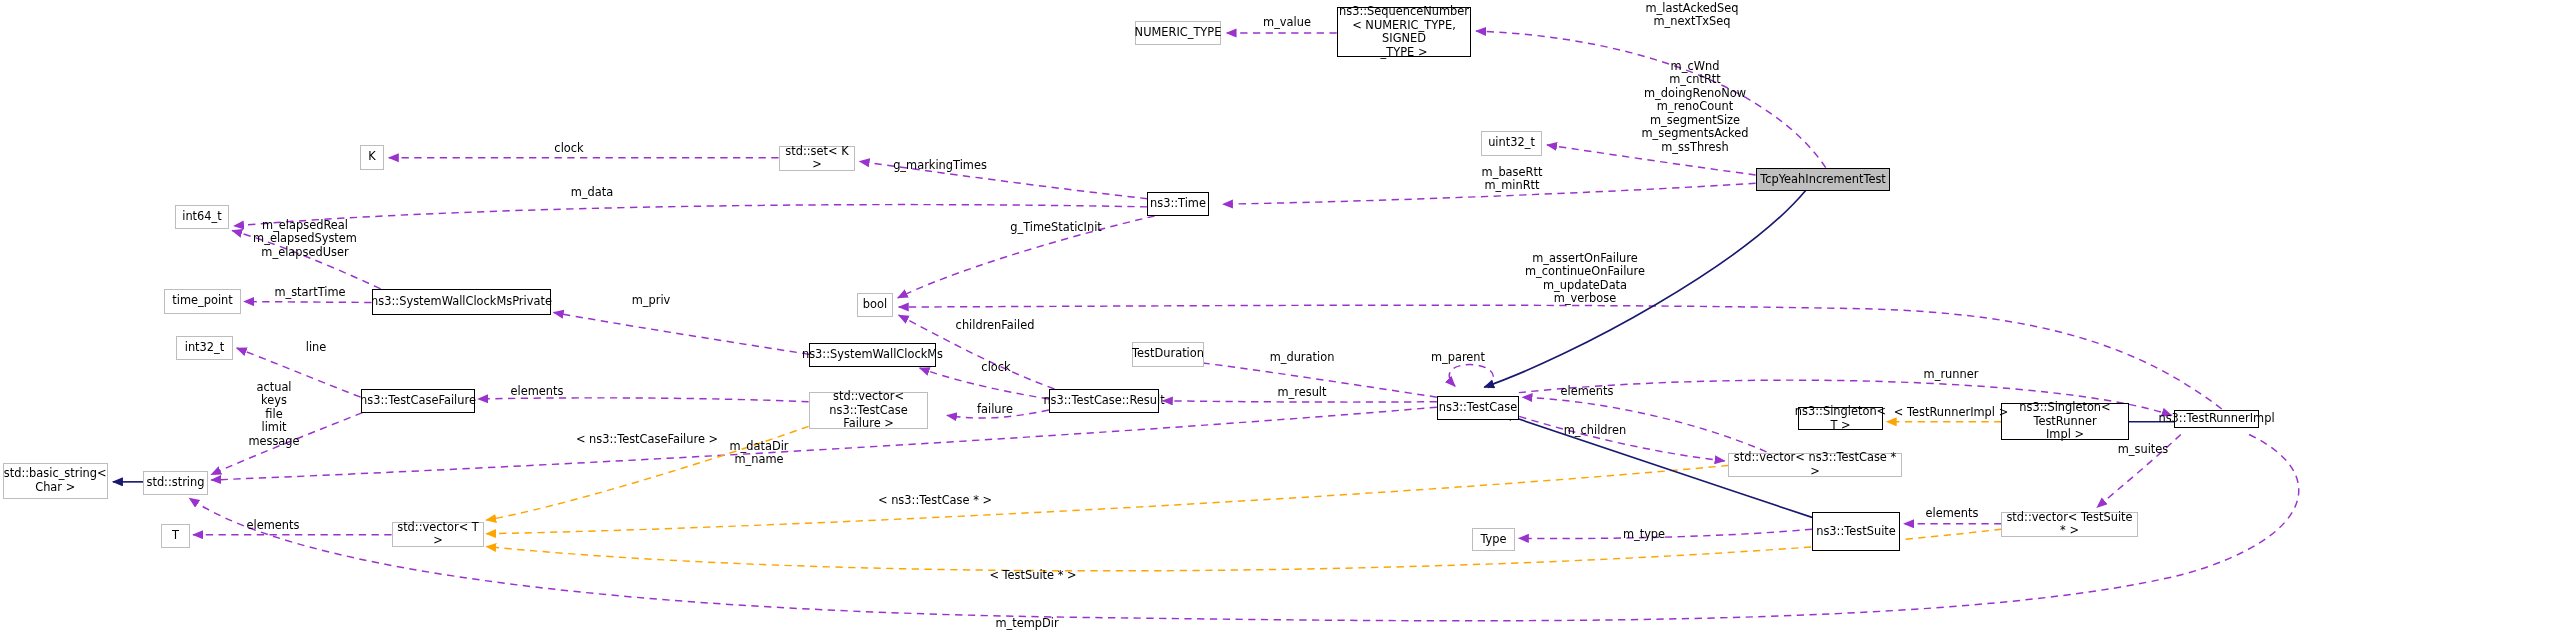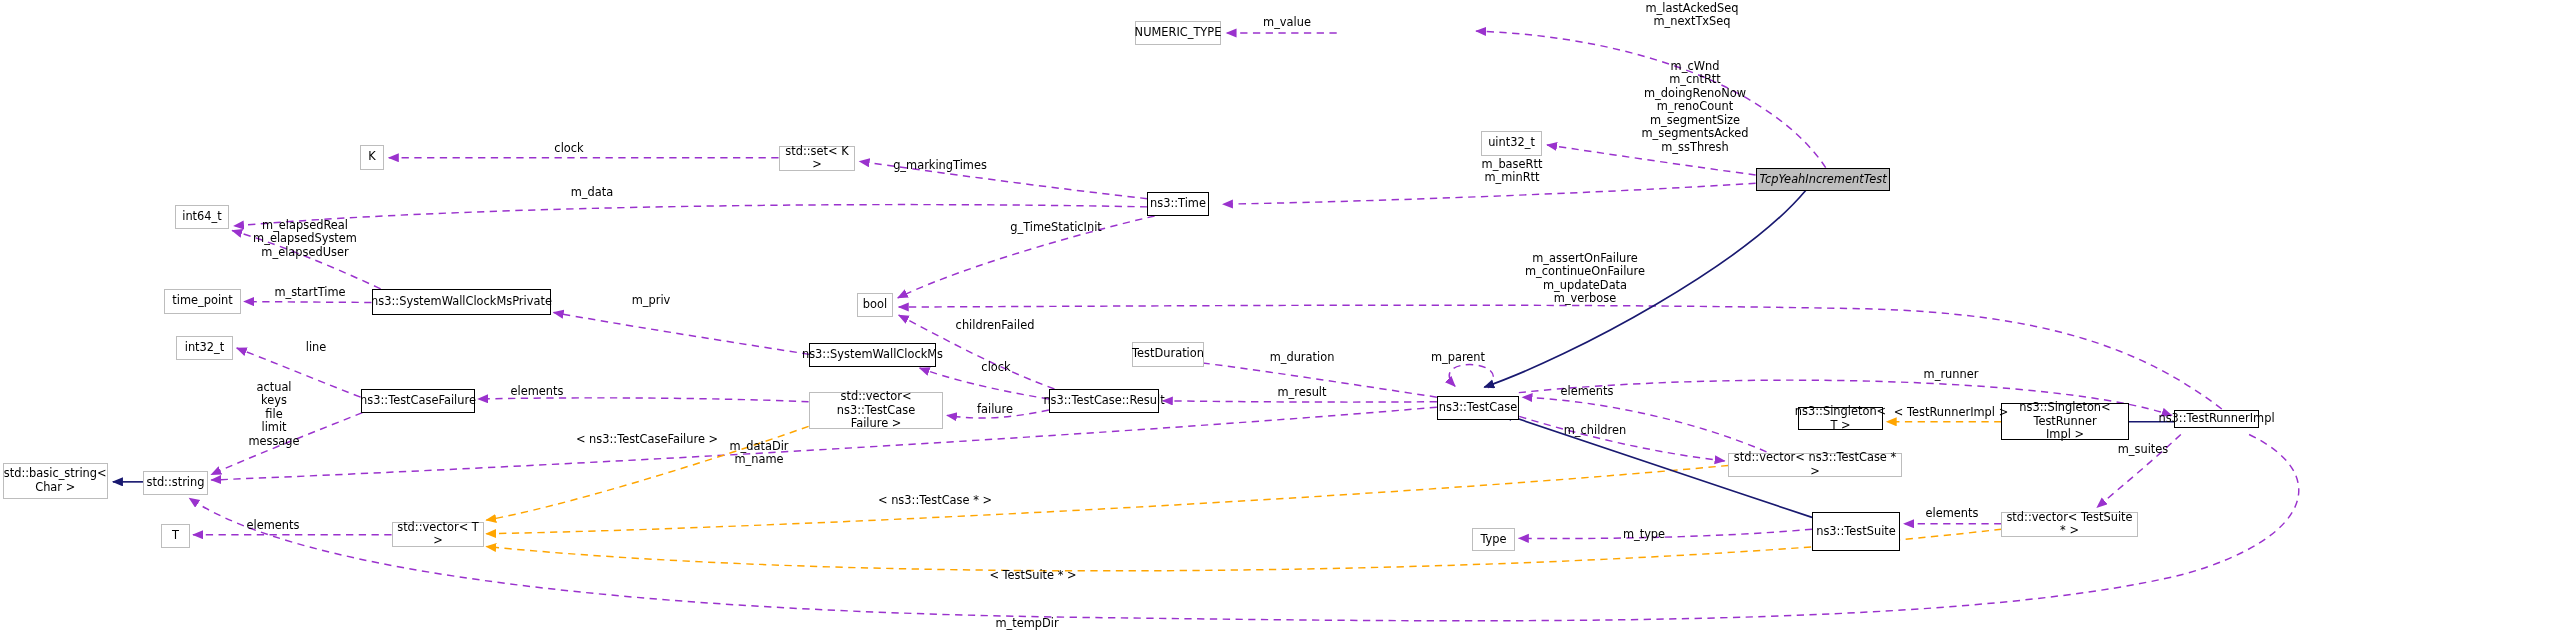--- a/index.html
+++ b/index.html
@@ -12,21 +12,21 @@
   svg.edges{position:absolute;left:0;top:0;width:2576px;height:635px;}
   .mem{fill:none;stroke:var(--member);stroke-width:1.6;stroke-dasharray:8 6;}
   .tmpl{fill:none;stroke:var(--template);stroke-width:1.6;stroke-dasharray:8 6;}
   .inh{fill:none;stroke:var(--inherit);stroke-width:1.8;}
   #am path{fill:var(--member);} #at path{fill:var(--template);} #ai path{fill:var(--inherit);}
   .node{position:absolute;display:flex;align-items:center;justify-content:center;
         background:#fff;border:0.9px solid var(--node-border);color:#000;
         font-size:11.4px;line-height:1.2;text-align:center;white-space:pre-line;box-sizing:border-box;}
   .node.cls{border-color:var(--class-border);}
   .node.bold{border-width:1.8px;}
-  .node.selected{background:var(--selected-fill);border:1.4px solid var(--class-border);font-style:italic;}
+  .node.selected{background:var(--selected-fill);border:1.4px solid var(--class-border);}
   .elabel{position:absolute;transform:translateX(-50%);font-size:11.4px;line-height:1.18;
           color:#000;text-align:center;white-space:pre-line;}
 </style>
 </head>
 <body>
 
 <div id="canvas">
 
   <svg class="edges" viewBox="0 0 2829 697" width="2576" height="635">
     <defs>
@@ -77,37 +77,40 @@
     <path class="tmpl" d="M 1898,511 C 1500,548 850,580 534,586" marker-end="url(#at)"></path>
     <path class="tmpl" d="M 2198,581 C 1800,628 1000,646 534,600" marker-end="url(#at)"></path>
 
     <path class="inh" d="M 157,529 L 124,529" marker-end="url(#ai)"></path>
     <path class="inh" d="M 1983,209 C 1915,290 1730,390 1630,425" marker-end="url(#ai)"></path>
     <path class="inh" d="M 1990,568 C 1860,525 1705,472 1650,454" marker-end="url(#ai)"></path>
     <path class="inh" d="M 2388,463 L 2326,463" marker-end="url(#ai)"></path>
   </svg>
 
   <div class="node" style="left:1135px;top:21px;width:86px;height:24px">NUMERIC_TYPE</div>
+  <div class="node cls bold" style="left:1337px;top:7.3px;width:134px;height:50px">ns3::SequenceNumber
+&lt; NUMERIC_TYPE, SIGNED
+_TYPE &gt;</div>
   <div class="node" style="left:1481px;top:131px;width:61px;height:24.6px">uint32_t</div>
   <div class="node selected" style="left:1756px;top:168px;width:134px;height:23px">TcpYeahIncrementTest</div>
   <div class="node" style="left:360px;top:145px;width:24px;height:24.6px">K</div>
   <div class="node" style="left:779px;top:146px;width:76px;height:24.6px">std::set&lt; K &gt;</div>
   <div class="node cls" style="left:1147px;top:192px;width:62px;height:24px">ns3::Time</div>
   <div class="node" style="left:175px;top:205px;width:54px;height:24px">int64_t</div>
   <div class="node" style="left:164px;top:289px;width:77px;height:24.6px">time_point</div>
   <div class="node cls bold" style="left:372px;top:289px;width:179px;height:25.5px">ns3::SystemWallClockMsPrivate</div>
   <div class="node" style="left:176px;top:336px;width:57px;height:24px">int32_t</div>
   <div class="node cls" style="left:361px;top:389px;width:114px;height:24px">ns3::TestCaseFailure</div>
   <div class="node" style="left:2.7px;top:463px;width:105px;height:36px">std::basic_string&lt;
 Char &gt;</div>
   <div class="node" style="left:143px;top:471px;width:65px;height:24px">std::string</div>
   <div class="node" style="left:161px;top:524px;width:29px;height:24px">T</div>
   <div class="node" style="left:392px;top:522px;width:92px;height:24.6px">std::vector&lt; T &gt;</div>
   <div class="node cls bold" style="left:809px;top:343px;width:127px;height:24px">ns3::SystemWallClockMs</div>
-  <div class="node" style="left:809px;top:392px;width:134px;height:37px">std::vector&lt; ns3::TestCase
+  <div class="node" style="left:809px;top:392px;width:119px;height:37px">std::vector&lt; ns3::TestCase
 Failure &gt;</div>
   <div class="node" style="left:857px;top:293px;width:36px;height:24px">bool</div>
   <div class="node" style="left:1132px;top:342px;width:72px;height:24.6px">TestDuration</div>
   <div class="node cls bold" style="left:1049px;top:389px;width:110px;height:24px">ns3::TestCase::Result</div>
   <div class="node cls bold" style="left:1437px;top:396px;width:82px;height:24px">ns3::TestCase</div>
   <div class="node cls bold" style="left:1798px;top:407px;width:85px;height:23px">ns3::Singleton&lt; T &gt;</div>
   <div class="node cls bold" style="left:2001px;top:403px;width:128px;height:37px">ns3::Singleton&lt; TestRunner
 Impl &gt;</div>
   <div class="node cls" style="left:2174px;top:410px;width:85px;height:18px">ns3::TestRunnerImpl</div>
   <div class="node" style="left:1728px;top:453px;width:174px;height:24px">std::vector&lt; ns3::TestCase * &gt;</div>
@@ -118,21 +121,21 @@
   <div class="elabel" style="left:1287px;top:16.4px">m_value</div>
   <div class="elabel" style="left:1692px;top:1.8px">m_lastAckedSeq
 m_nextTxSeq</div>
   <div class="elabel" style="left:1695px;top:60px">m_cWnd
 m_cntRtt
 m_doingRenoNow
 m_renoCount
 m_segmentSize
 m_segmentsAcked
 m_ssThresh</div>
-  <div class="elabel" style="left:1512px;top:158px">m_baseRtt
+  <div class="elabel" style="left:1512px;top:166px">m_baseRtt
 m_minRtt</div>
   <div class="elabel" style="left:569px;top:142px">clock</div>
   <div class="elabel" style="left:940px;top:159px">g_markingTimes</div>
   <div class="elabel" style="left:592px;top:186px">m_data</div>
   <div class="elabel" style="left:1056px;top:221px">g_TimeStaticInit</div>
   <div class="elabel" style="left:305px;top:219px">m_elapsedReal
 m_elapsedSystem
 m_elapsedUser</div>
   <div class="elabel" style="left:310px;top:286px">m_startTime</div>
   <div class="elabel" style="left:651px;top:294px">m_priv</div>

